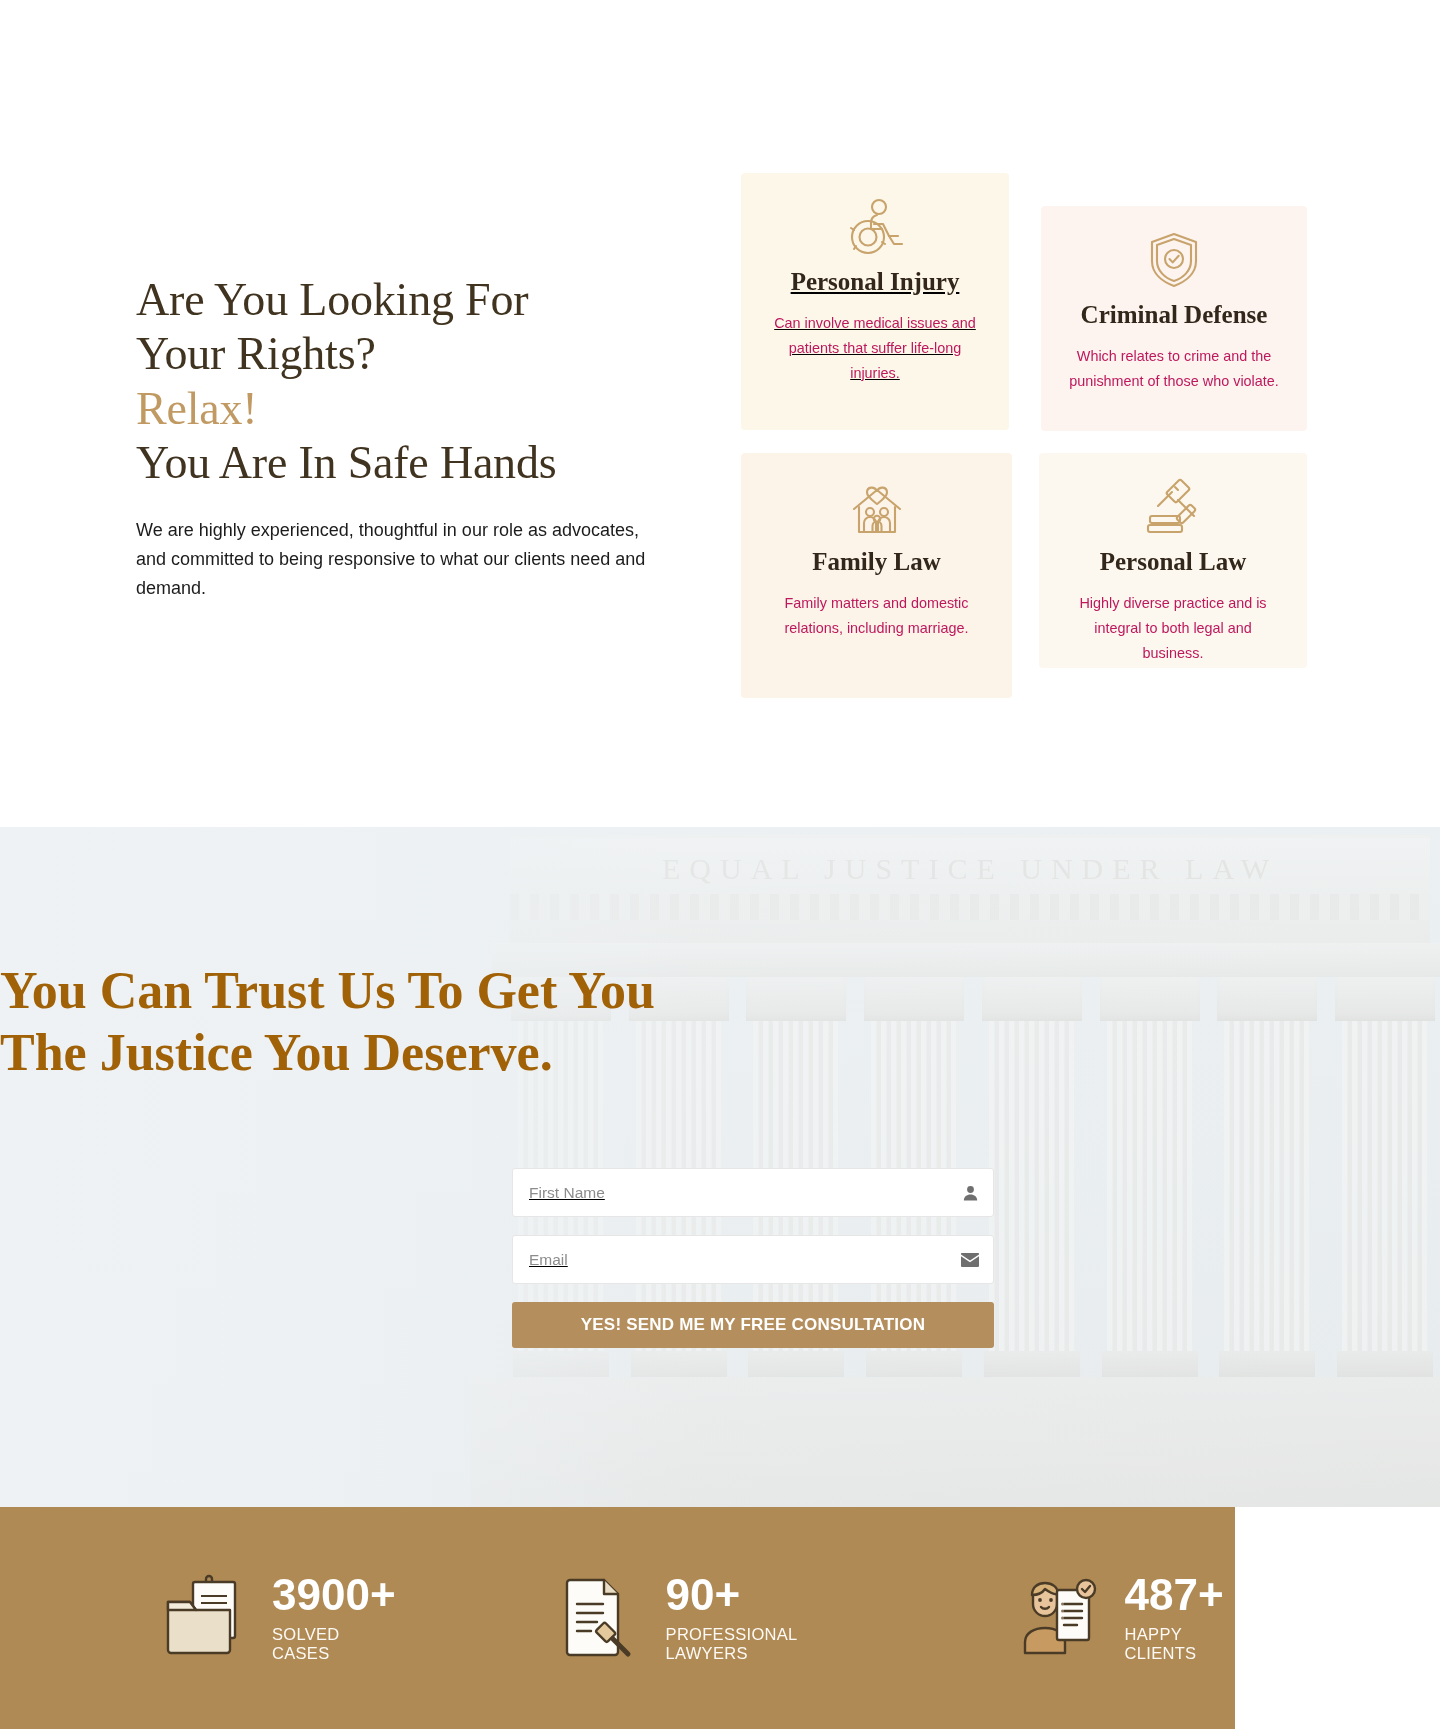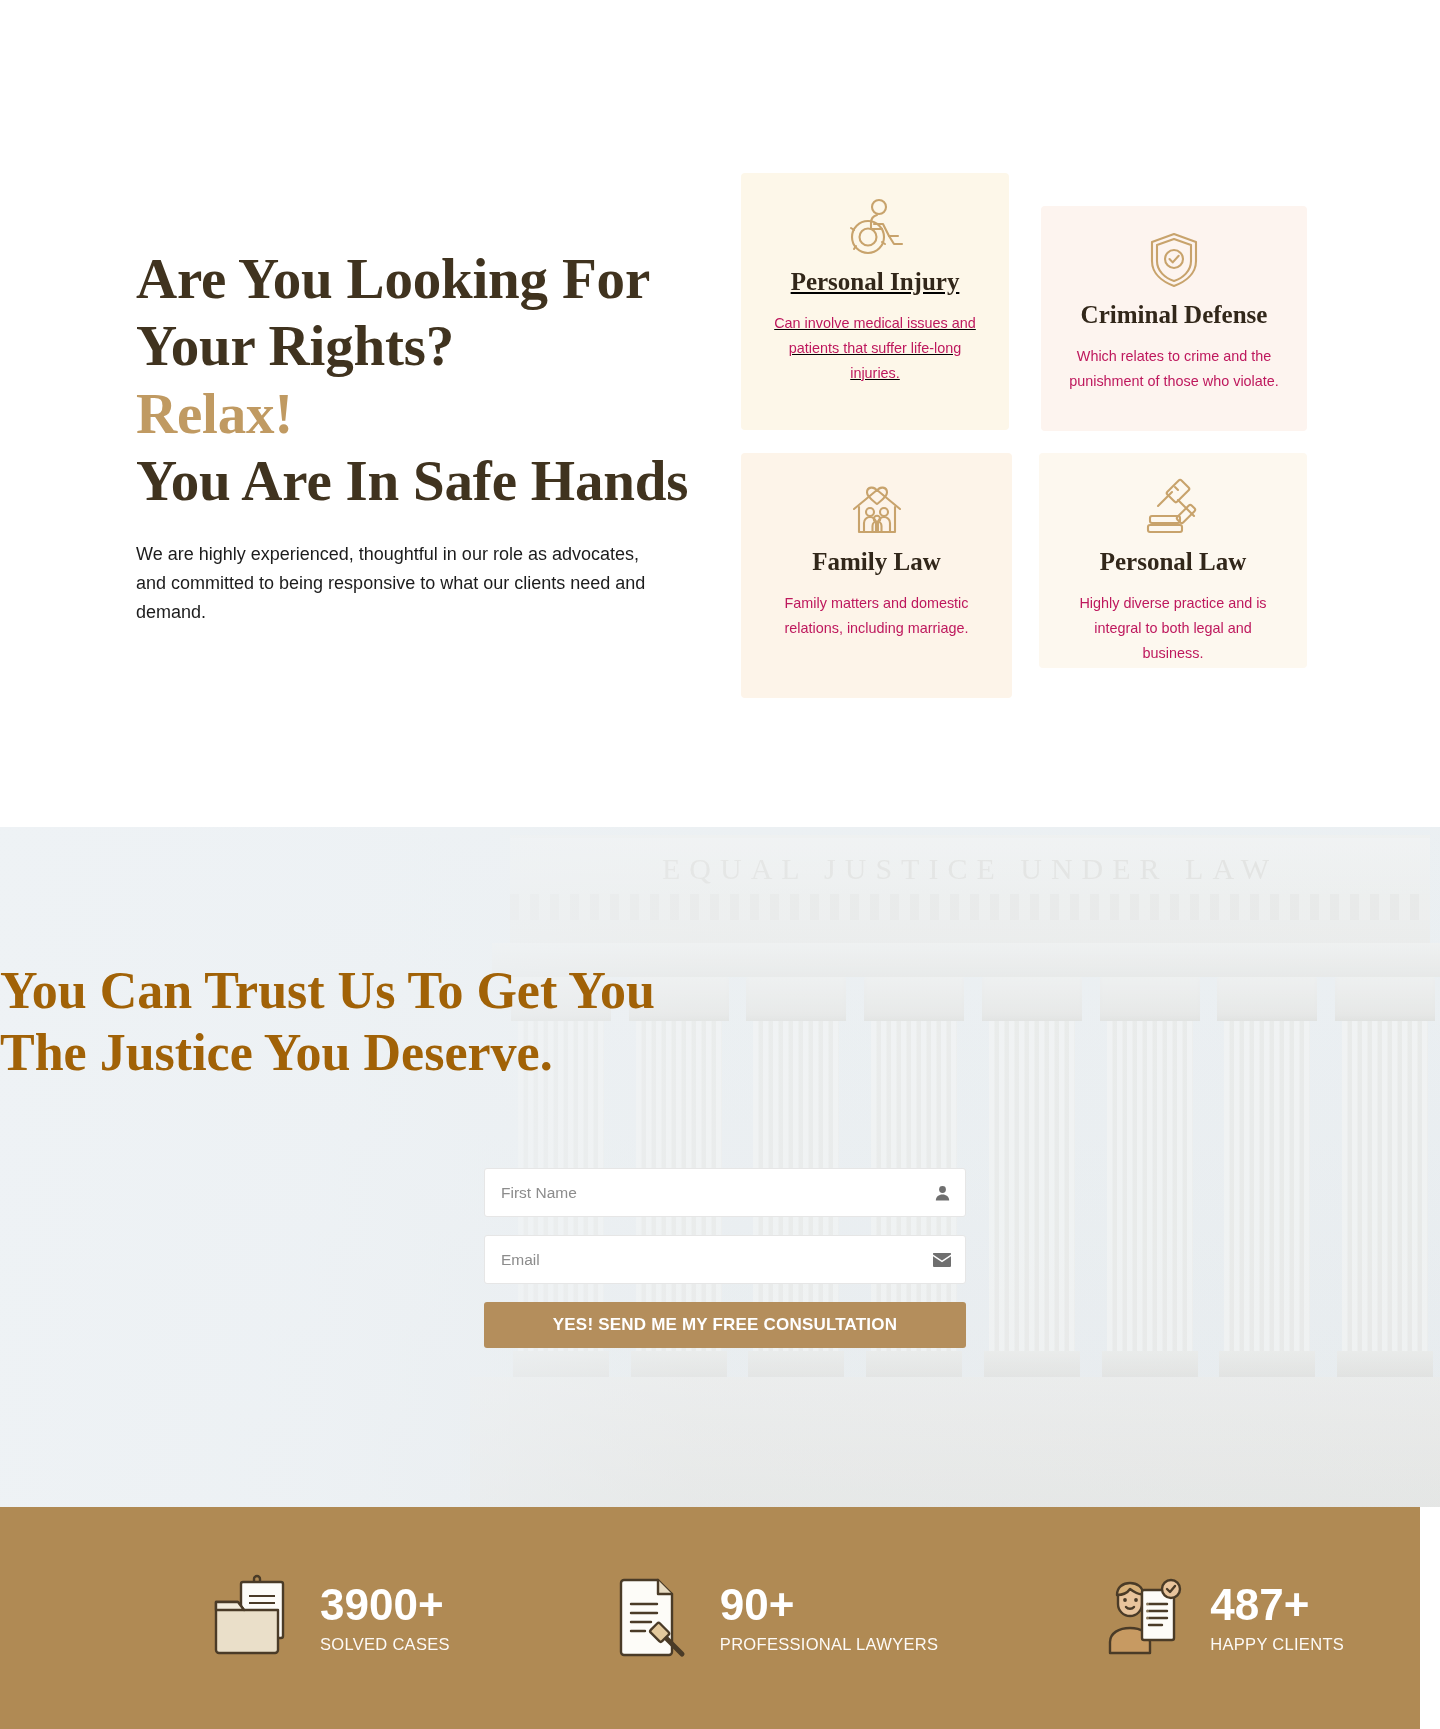--- a/index.html
+++ b/index.html
@@ -29,25 +29,26 @@
 
   .hero-left {
     position: absolute;
     left: 136px;
     top: 245px;
     width: 560px;
   }
 
   .headline {
     font-family: "Liberation Serif", serif;
-    font-weight: bold;
-    font-size: 57px;
+    font-weight: normal;
+    font-size: 46px;
     line-height: 1.18;
     color: #40331f;
     letter-spacing: -0.2px;
+    margin-top: 28px;
   }
 
   .headline .accent {
     color: #c09a62;
   }
 
   .hero-para {
     margin-top: 26px;
     font-family: "Liberation Sans", sans-serif;
     font-size: 18px;
@@ -246,24 +247,25 @@
     font-weight: bold;
     font-size: 52px;
     line-height: 1.2;
     color: #a16207;
     z-index: 5;
   }
 
   
   .form-wrap {
     position: absolute;
-    left: 484px;
+    left: 512px;
     top: 1168px;
     width: 482px;
     z-index: 5;
+    text-decoration: underline;
   }
 
   .field {
     position: relative;
     width: 482px;
     height: 49px;
     background: #ffffff;
     border: 1px solid #e6e6e6;
     border-radius: 3px;
     margin-bottom: 18px;
@@ -306,26 +308,25 @@
     font-size: 17px;
     letter-spacing: 0.2px;
     cursor: pointer;
   }
 
   
   .stats-bar {
     position: absolute;
     left: 0;
     top: 1507px;
-    width: 1420px;
+    width: 1235px;
     height: 222px;
     background: #b08a54;
     display: flex;
     align-items: center;
-    padding-left: 48px;
   }
 
   .stat {
     display: flex;
     align-items: center;
     gap: 20px;
   }
 
   .stat-1 { margin-left: 160px; }
   .stat-2 { margin-left: 158px; }

